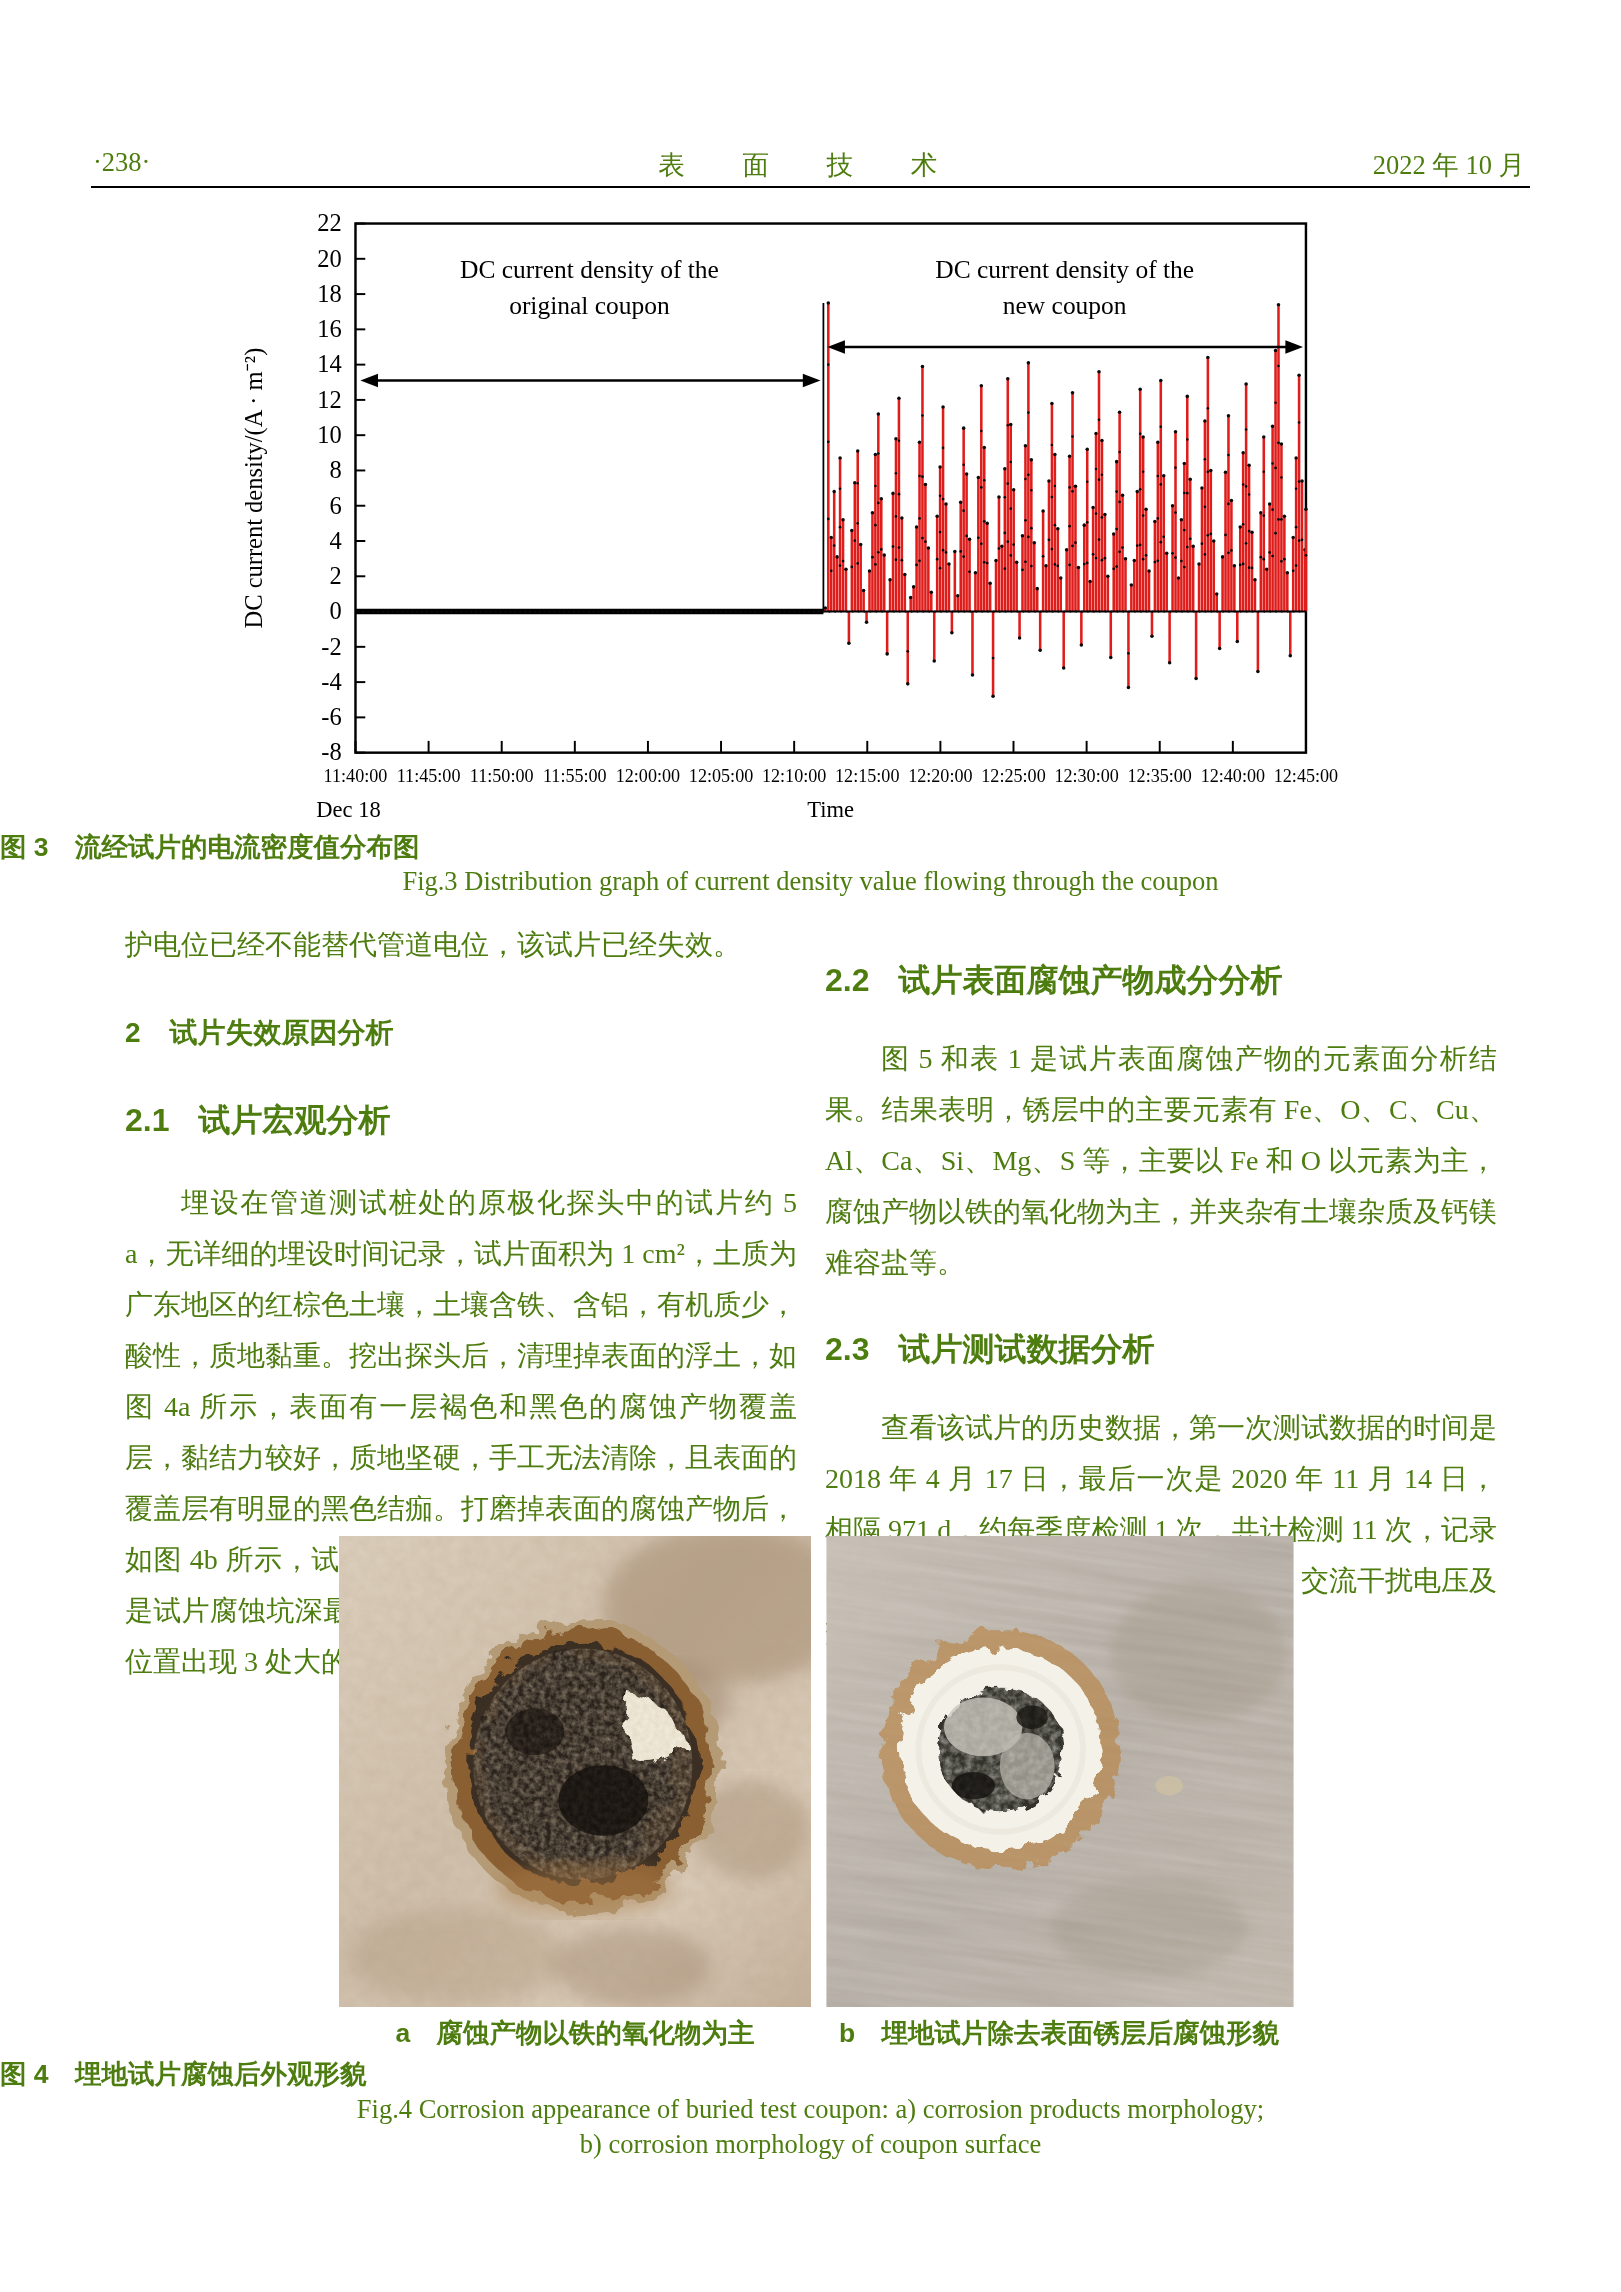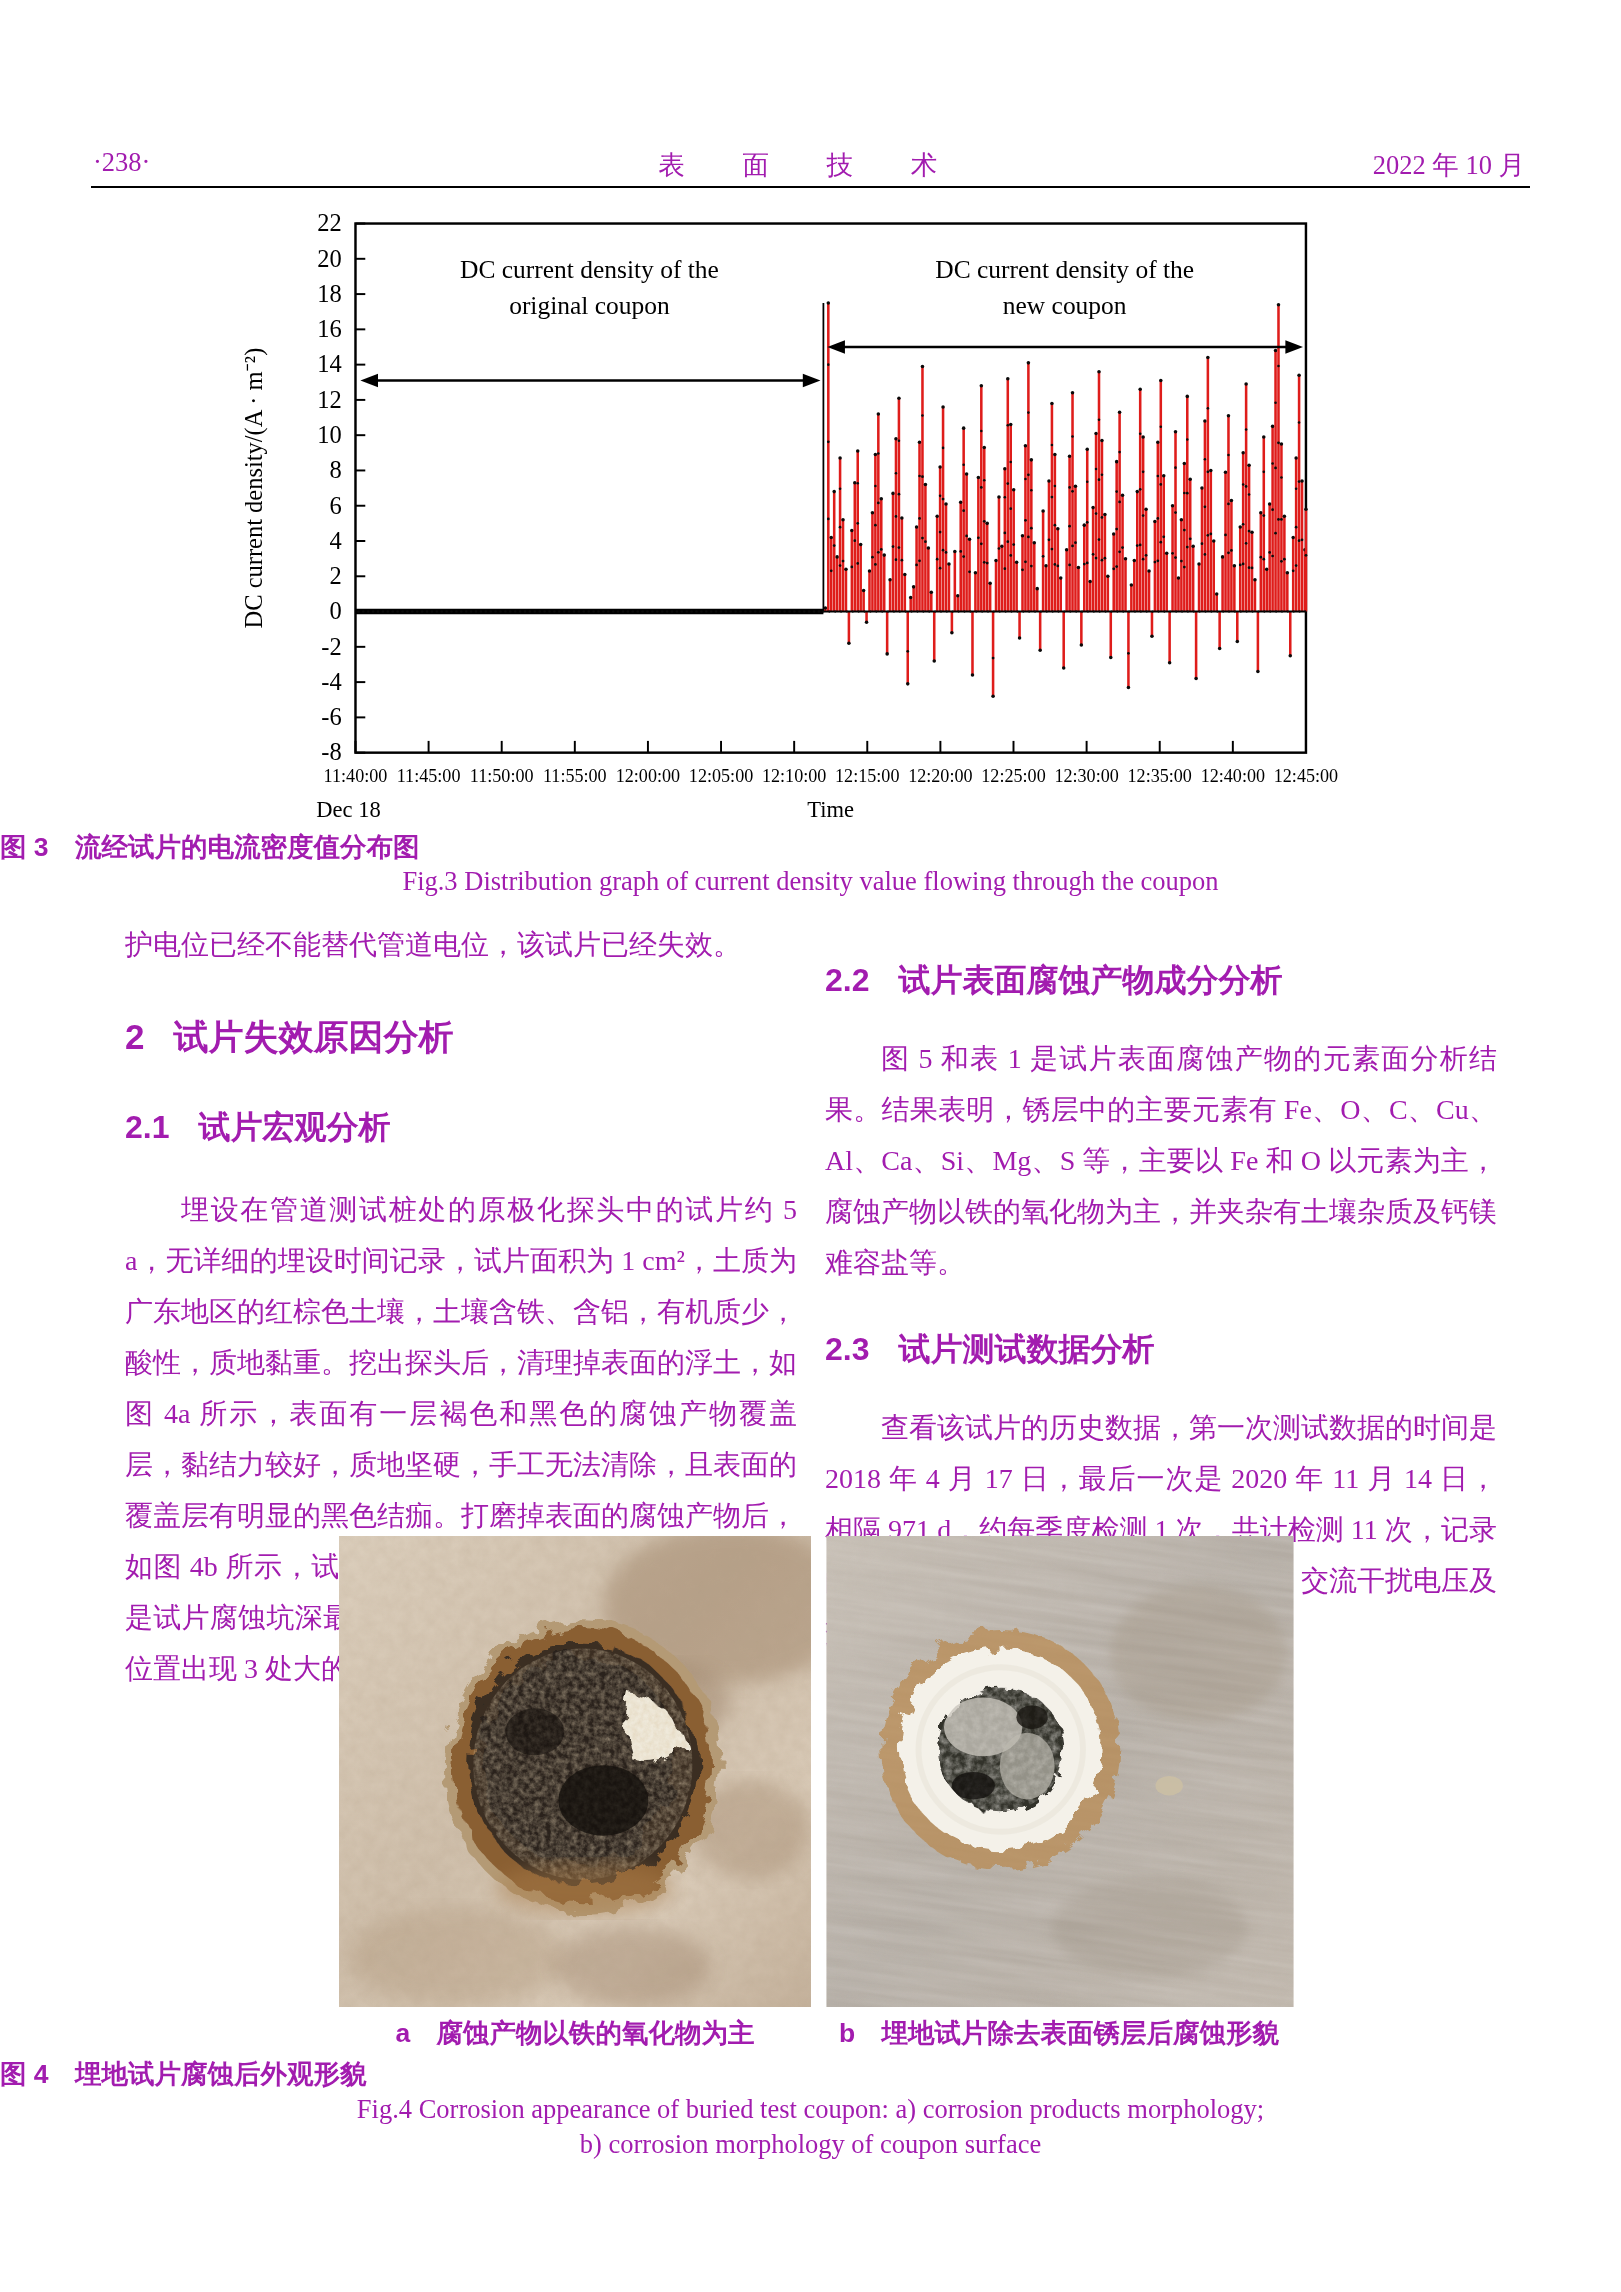--- a/index.html
+++ b/index.html
@@ -1,18 +1,18 @@
 <!DOCTYPE html>
 <html><head>
 <meta charset="utf-8">
 <style>
   html,body{margin:0;padding:0;background:#888;}
   #page{
     position:relative;width:1621px;height:2293px;background:#ffffff;
-    font-family:"Liberation Serif","DejaVu Serif",serif;color:#a21caf;overflow:hidden;
+    font-family:"Liberation Serif","DejaVu Serif",serif;color:#4d7c0f;overflow:hidden;
   }
   
   .hdr-item{position:absolute;top:147px;font-size:26.5px;white-space:nowrap;}
   #hdr-page{left:93px;}
   #hdr-journal{left:0;width:100%;text-align:center;letter-spacing:25.5px;}
   #hdr-date{right:96px;}
   #hdr-rule{position:absolute;left:91px;top:186px;width:1439px;height:2px;background:#000;}
   
   #chart-wrap{position:absolute;left:233px;top:196px;width:1168px;height:642px;}
   
@@ -21,21 +21,21 @@
   .cap-en{position:absolute;left:0;width:100%;text-align:center;font-size:26.5px;}
   #fig3-zh{top:829px;}
   #fig3-en{top:866px;}
   
   .col{position:absolute;top:919px;width:672px;font-size:28px;line-height:51px;text-align:justify;}
   #col-left{left:125px;}
   #col-right{left:825px;}
   .col p{margin:0;}
   .col p.indent{text-indent:2em;}
   .h-sec{font-family:"Liberation Sans","DejaVu Sans",sans-serif;font-weight:700;
-    font-size:35px;line-height:1;margin:62px 0 0 0;}
+    font-size:28px;line-height:1;margin:62px 0 0 0;}
   .h-sub{font-family:"Liberation Sans","DejaVu Sans",sans-serif;font-weight:700;
     font-size:32px;line-height:1;margin:45px 0 37px 0;}
   .h-sec .num,.h-sub .num{margin-right:29px;}
   #col-left .h-sec{margin-top:49px;}
   #col-left .h-sub{margin-top:57px;margin-bottom:41px;}
   
   .photo{position:absolute;top:1536px;height:471px;overflow:hidden;}
   #photo-a{left:339px;width:472px;}
   #photo-b{left:826px;width:468px;}
   .photo svg{display:block;}

